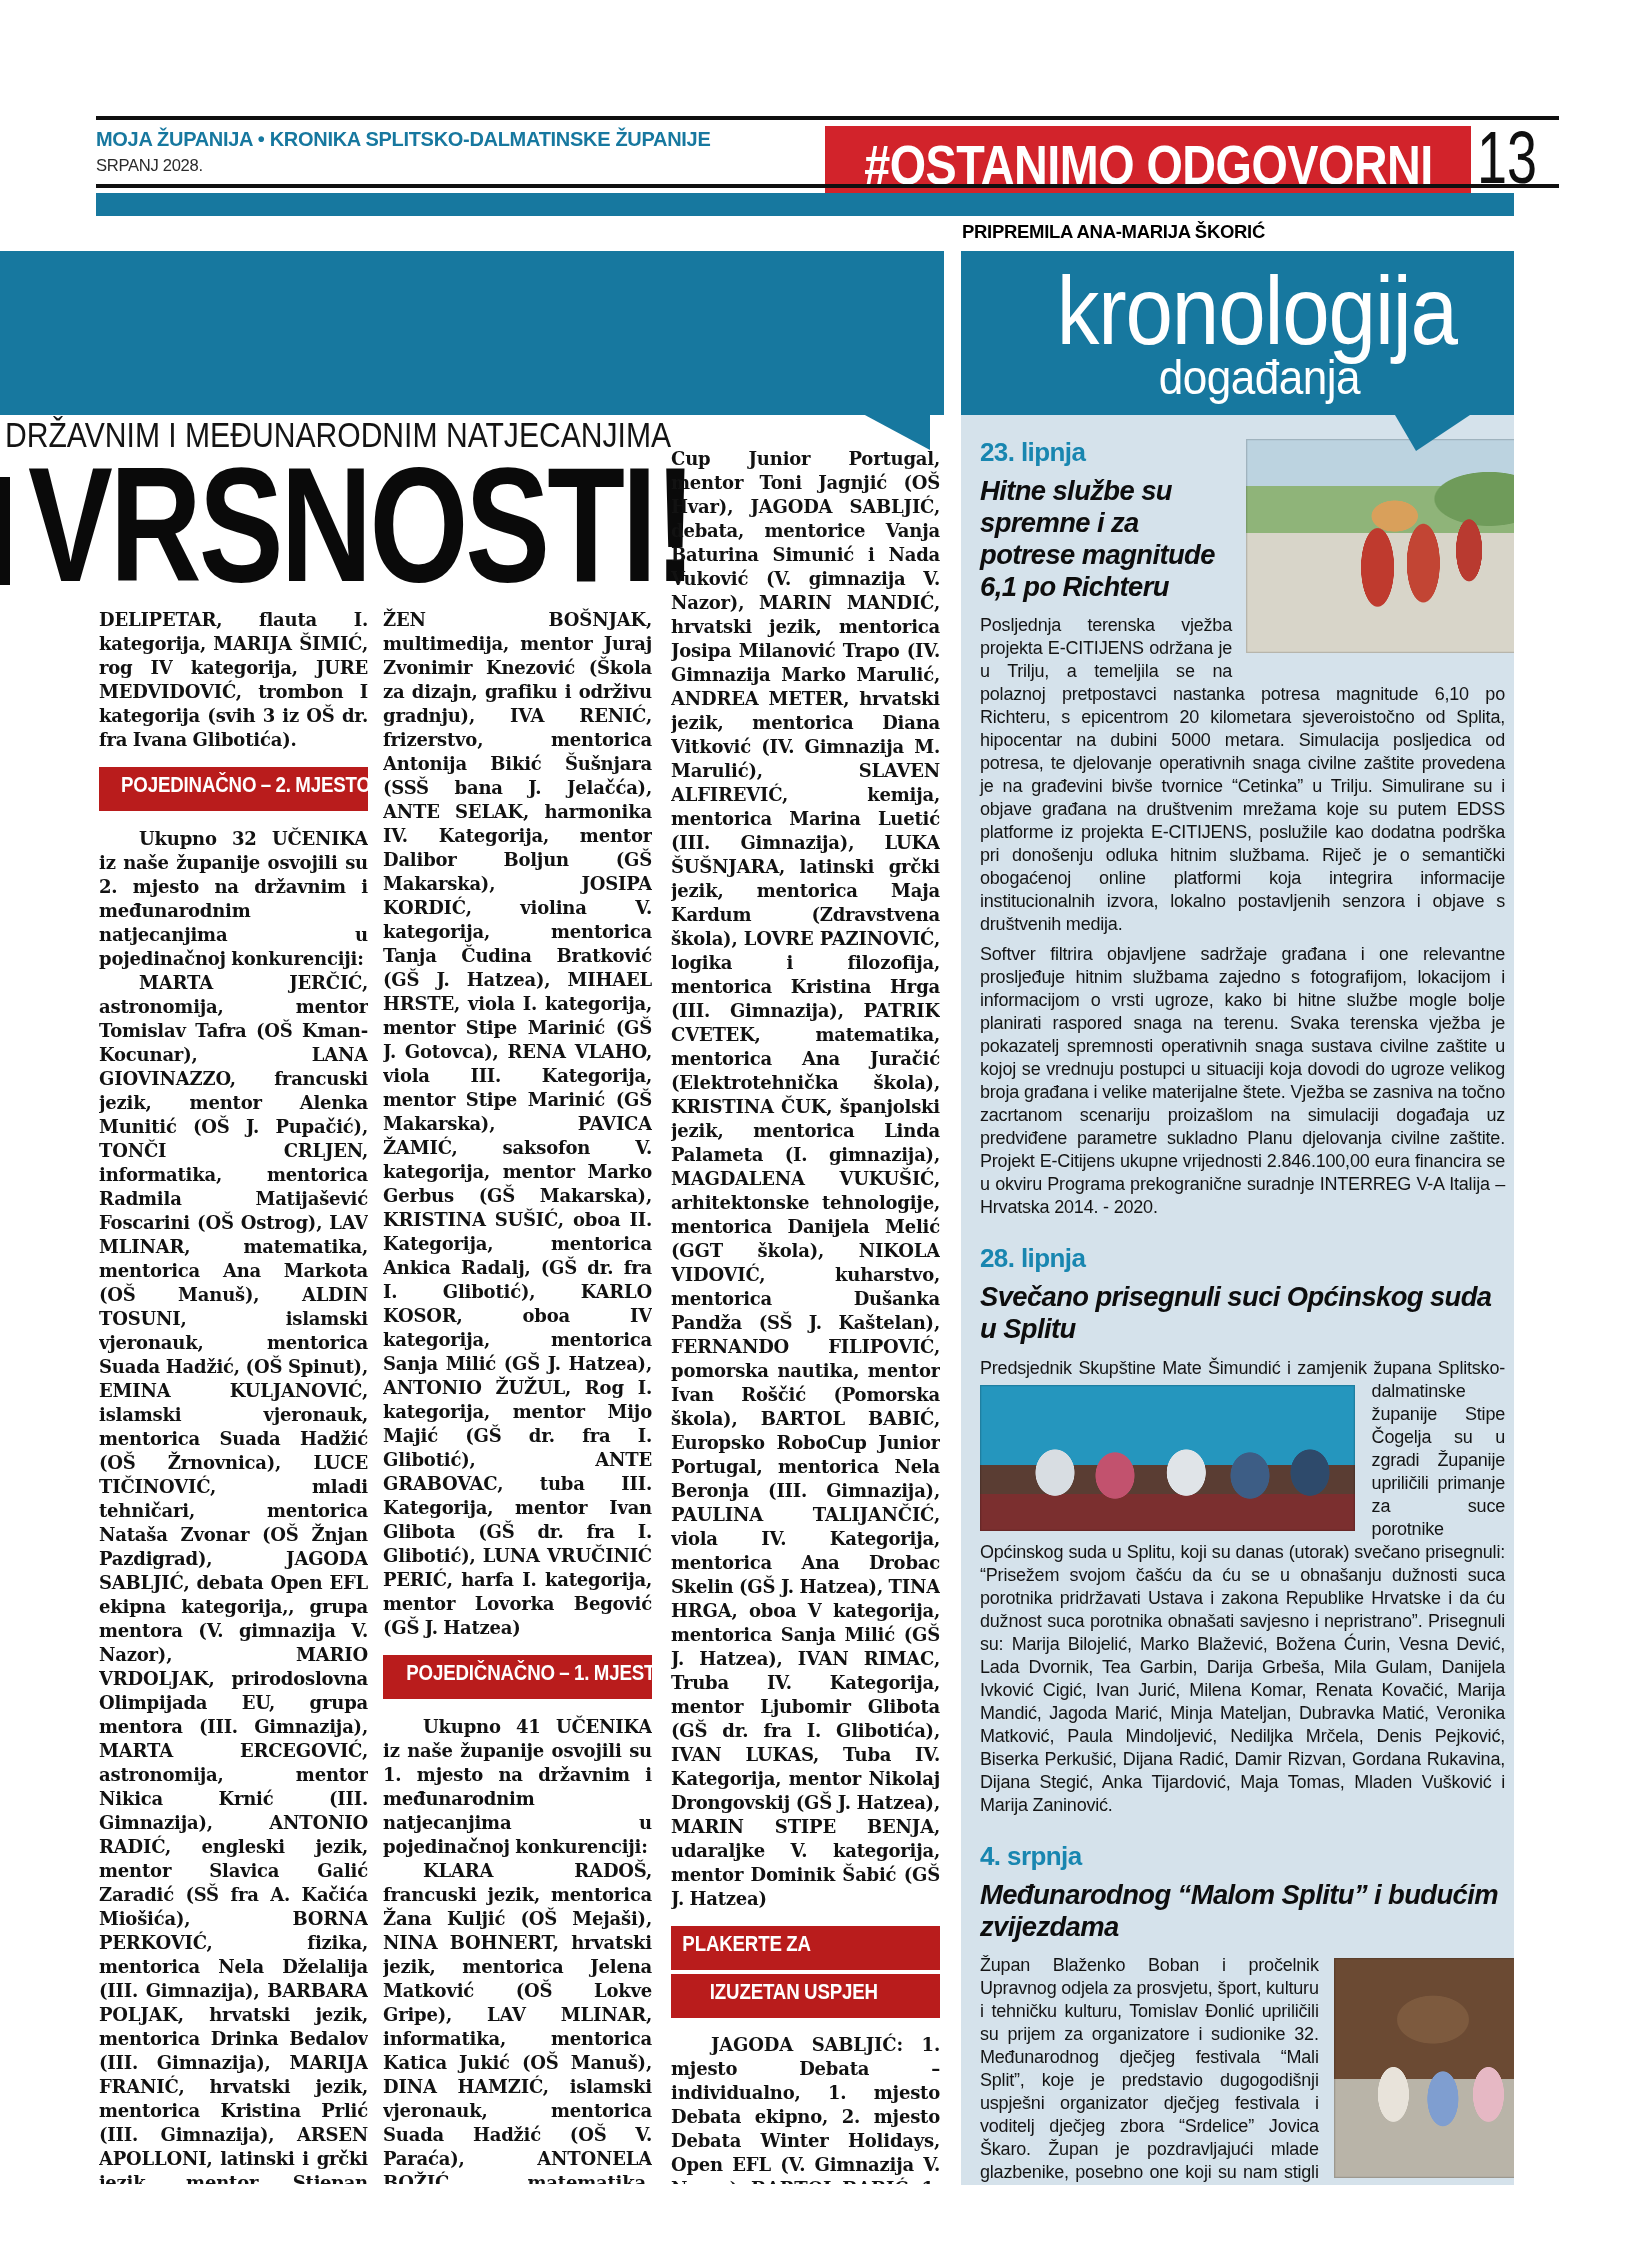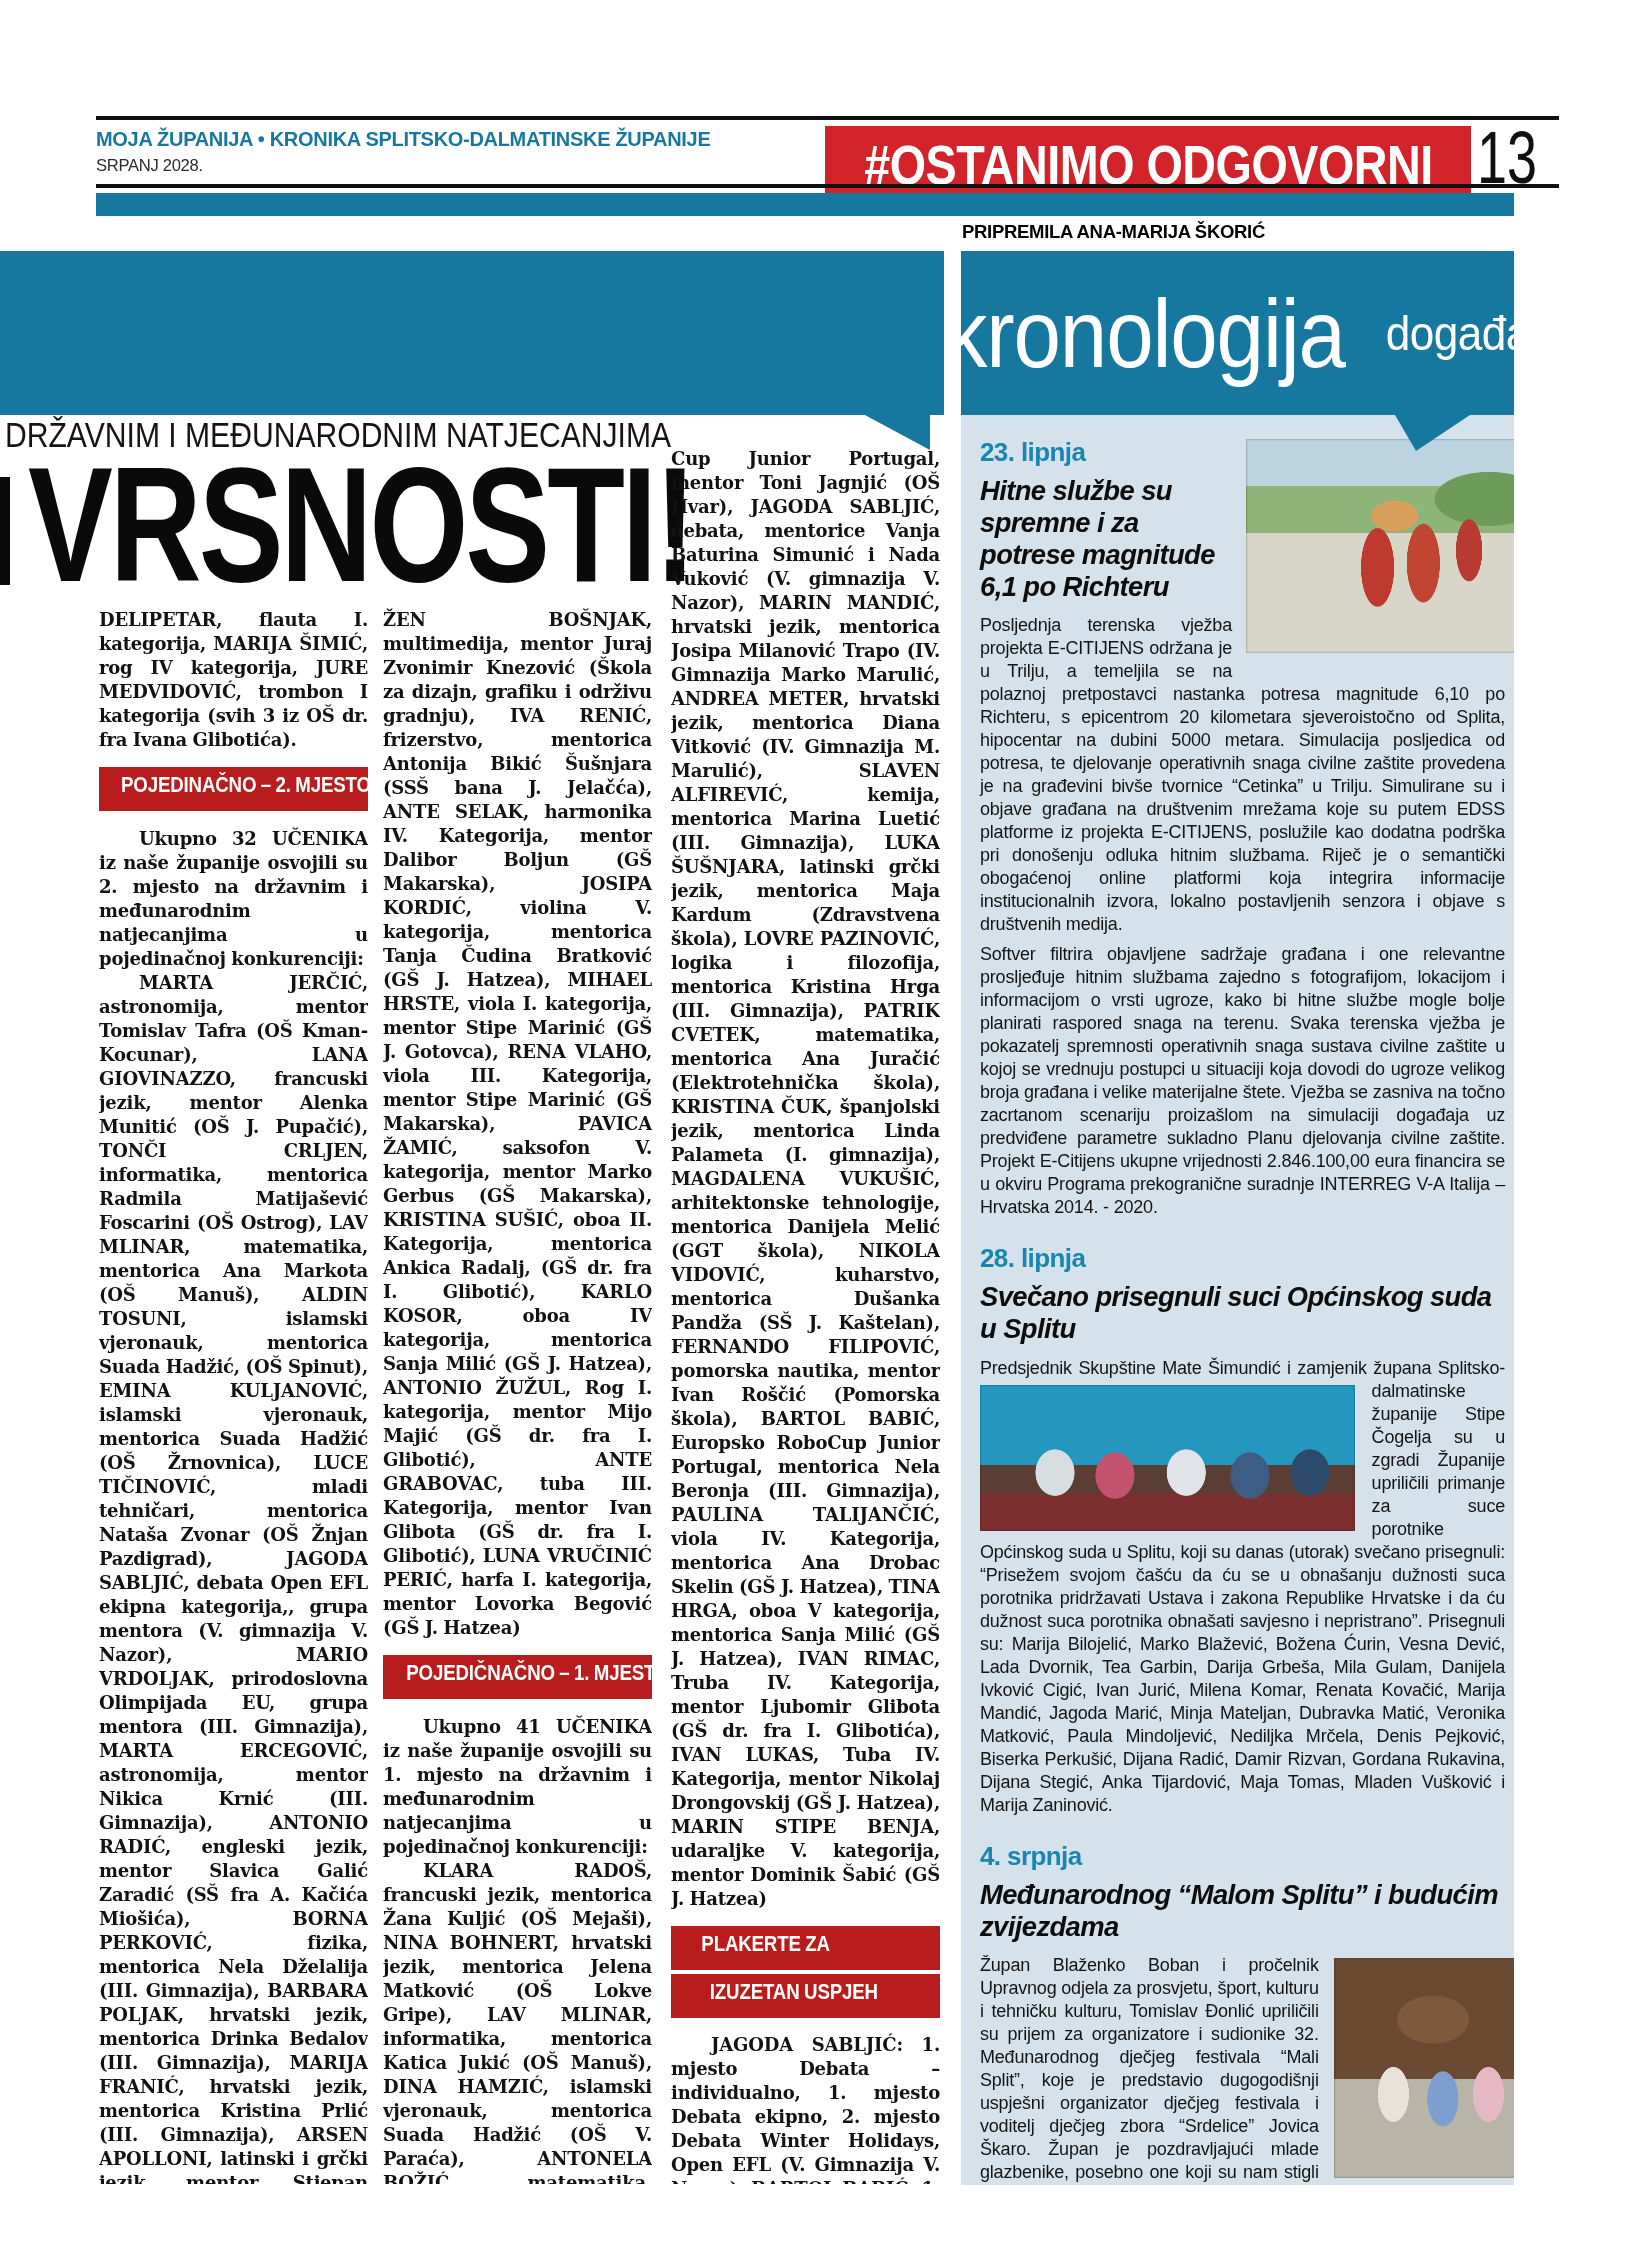--- a/index.html
+++ b/index.html
@@ -34,27 +34,27 @@
         text-align:justify;letter-spacing:-0.2px;word-spacing:-0.6px;color:#121212;overflow:hidden;}
   #col1{left:99px;top:608px;height:1576px;}
   #col2{left:383px;top:608px;height:1576px;}
   #col3{left:671px;top:447px;height:1737px;}
   .col p{margin:0 0 0 0;font-weight:bold;}
   .col p.ind{text-indent:40px;}
   .secbar{background:#b91c1c;height:44px;line-height:36px;margin:15.3px 0;text-align:left;
         font-family:"Liberation Sans",sans-serif;font-weight:700;font-size:22px;color:#fff;
         white-space:nowrap;}
   .secbar span{display:inline-block;transform:scaleX(.85);transform-origin:center;}
-  .secbar.stack{margin:15.3px 0 3.8px 0;padding-left:19px;}
+  .secbar.stack{margin:15.3px 0 3.8px 0;}
   .secbar.stack2{margin:0 0 15.3px 0;padding-left:24px;}
 
   
   #byline{position:absolute;left:962px;top:221px;font-size:18.5px;font-weight:700;letter-spacing:-0.3px;color:#000000;}
   #kbox{position:absolute;left:961px;top:251px;width:553px;height:164px;background:#17789f;
-        display:flex;align-items:center;justify-content:center;}
+        display:flex;flex-direction:column;align-items:center;justify-content:center;}
   #kbox .ktitle{color:#fff;font-size:97px;line-height:89px;font-weight:400;letter-spacing:-1.3px;
         transform:scaleX(.88) translateX(22px);}
   #kbox .ksub{color:#fff;font-size:49px;line-height:45px;font-weight:400;letter-spacing:-0.6px;
         transform:scaleX(.9) translateX(24px);}
   #ktail{position:absolute;left:1395px;top:415px;width:75px;height:36px;background:#17789f;
         clip-path:polygon(0 0,100% 0,28% 100%);z-index:3;}
   #panel{position:absolute;left:961px;top:415px;width:553px;height:1770px;background:#d5e2eb;
         box-sizing:border-box;padding:19px 9px 0 19px;overflow:hidden;}
   .entry{margin-bottom:19px;}
   .entry::after{content:"";display:block;clear:both;}

